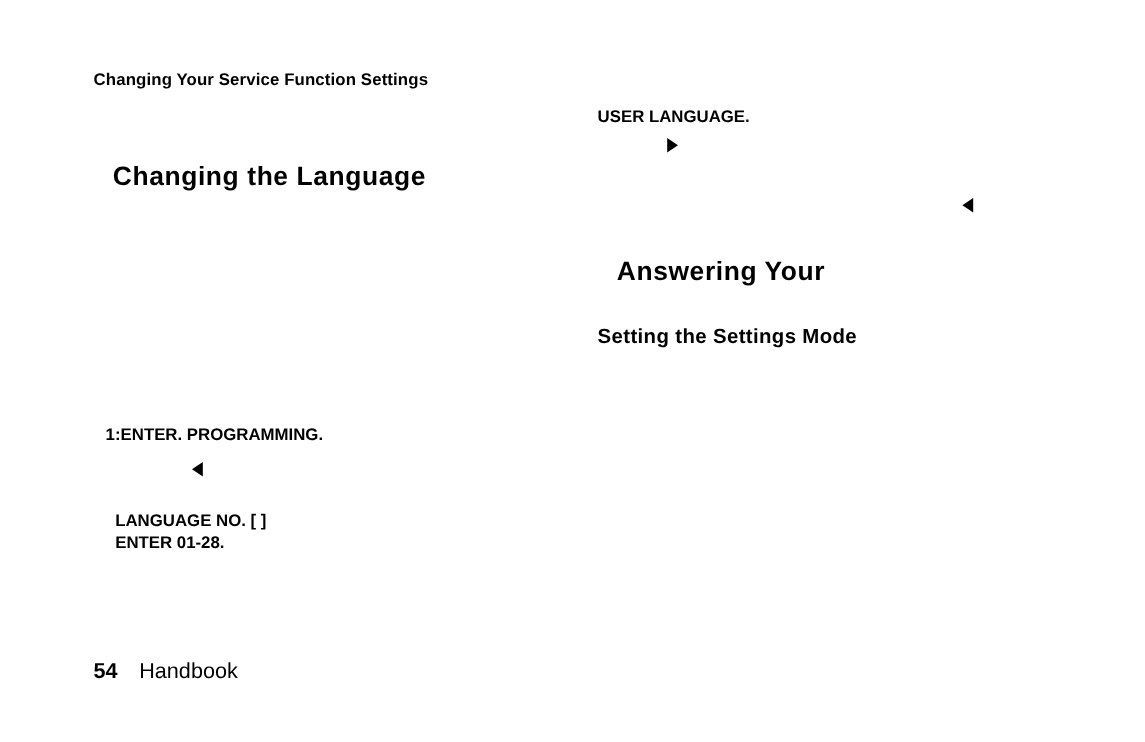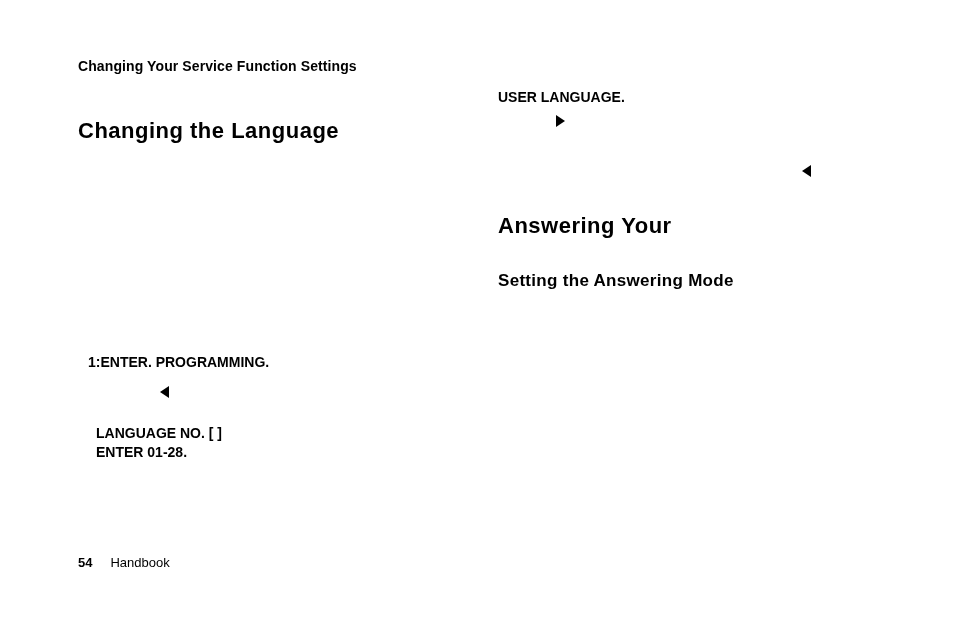--- a/index.html
+++ b/index.html
@@ -36,21 +36,21 @@
   .right-col {
     position: absolute;
     left: 498px;
     top: 88px;
     width: 380px;
   }
   .h1 {
     font-size: 22px;
     font-weight: bold;
     letter-spacing: 0.5px;
-    margin: 0;
+    margin: 16px;
   }
   .h2 {
     font-size: 17px;
     font-weight: bold;
     letter-spacing: 0.3px;
     margin: 0;
   }
   .lcd-label {
     font-size: 14px;
     font-weight: 700;
@@ -78,21 +78,21 @@
     height: 0;
     border-top: 6px solid transparent;
     border-bottom: 6px solid transparent;
     border-right: 9px solid #000000;
     display: inline-block;
   }
   .footer {
     position: absolute;
     left: 78px;
     bottom: 48px;
-    font-size: 13px;
+    font-size: 18px;
   }
   .page-num {
     font-weight: bold;
     margin-right: 18px;
   }
   
   .left-lcd1 {
     position: absolute;
     top: 235px;
     left: 10px;
@@ -153,20 +153,20 @@
       <div class="arrow-row right-arrow-right">
         <span class="arrow-right"></span>
       </div>
       <div class="arrow-row right-arrow-left">
         <span class="arrow-left"></span>
       </div>
     </div>
 
     <h1 class="h1 right-h1">Answering Your</h1>
 
-    <h2 class="h2 right-h2">Setting the Answering Mode</h2>
+    <h2 class="h2 right-h2">Setting the Settings Mode</h2>
   </div>
 
   <div class="footer">
     <span class="page-num">54</span><span>Handbook</span>
   </div>
 
 </div>
 
 </body></html>

